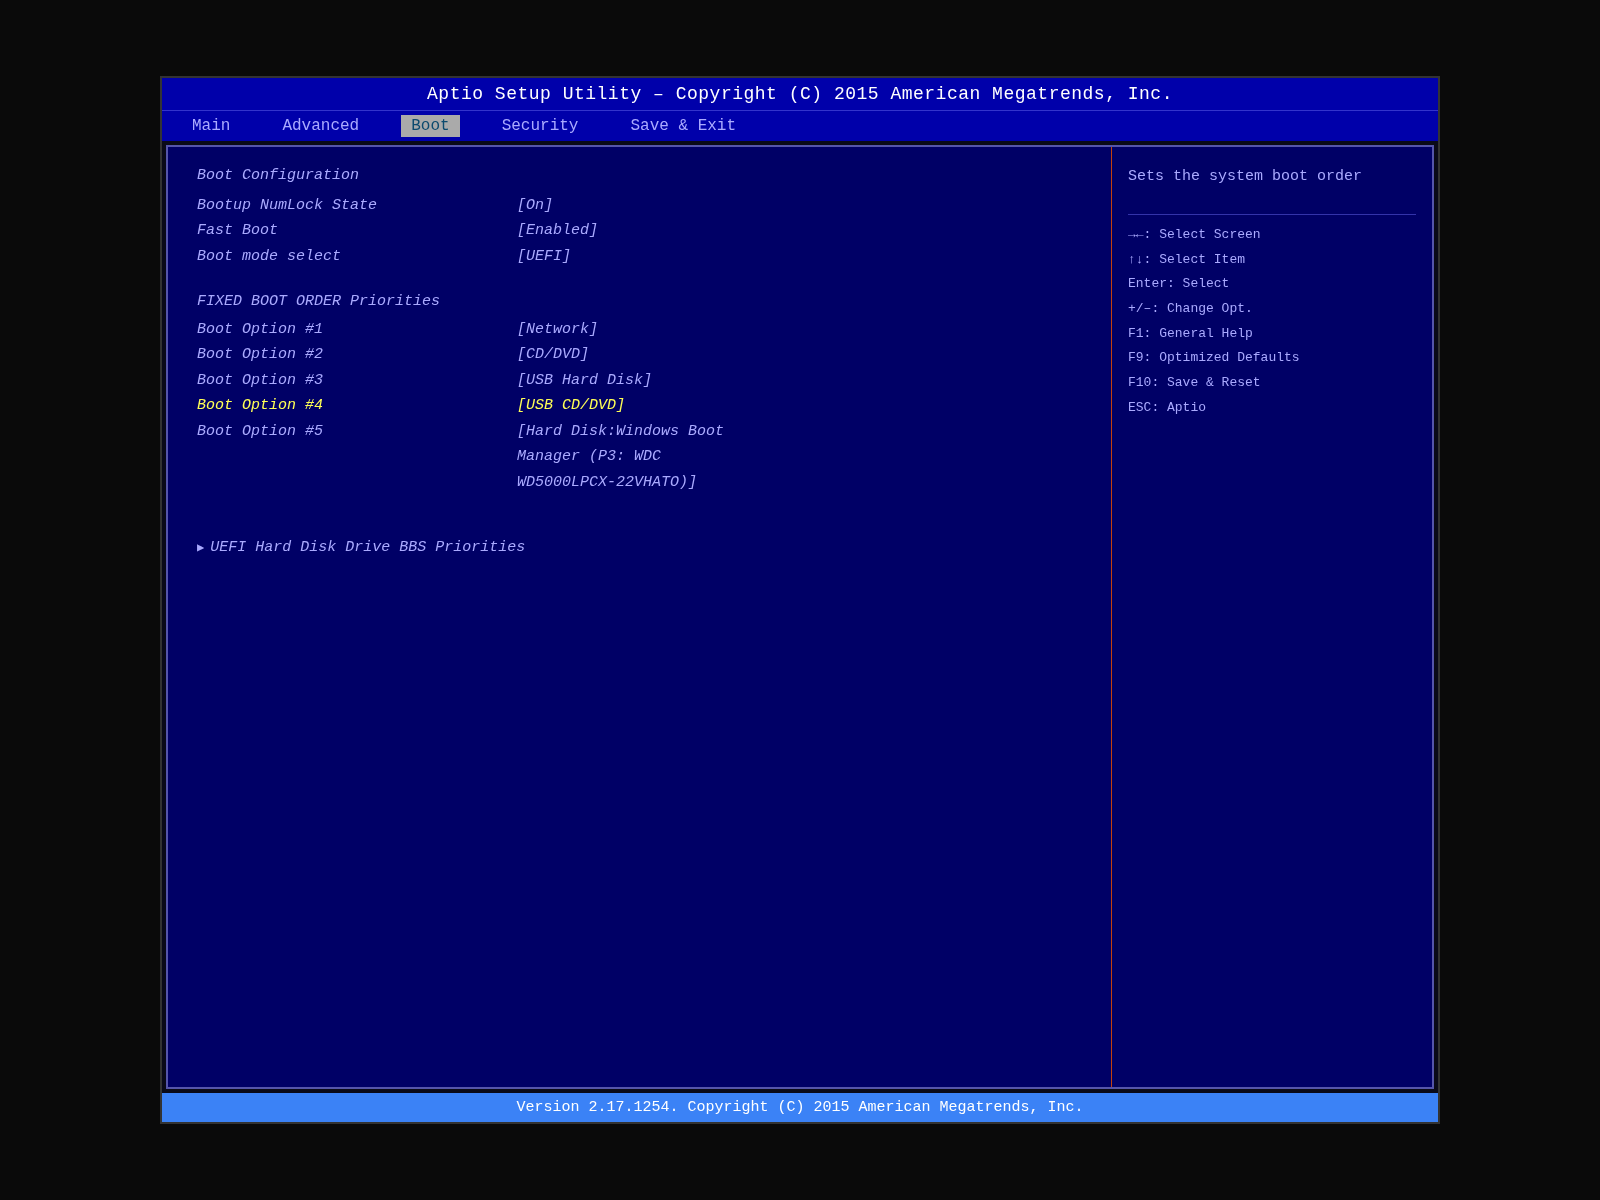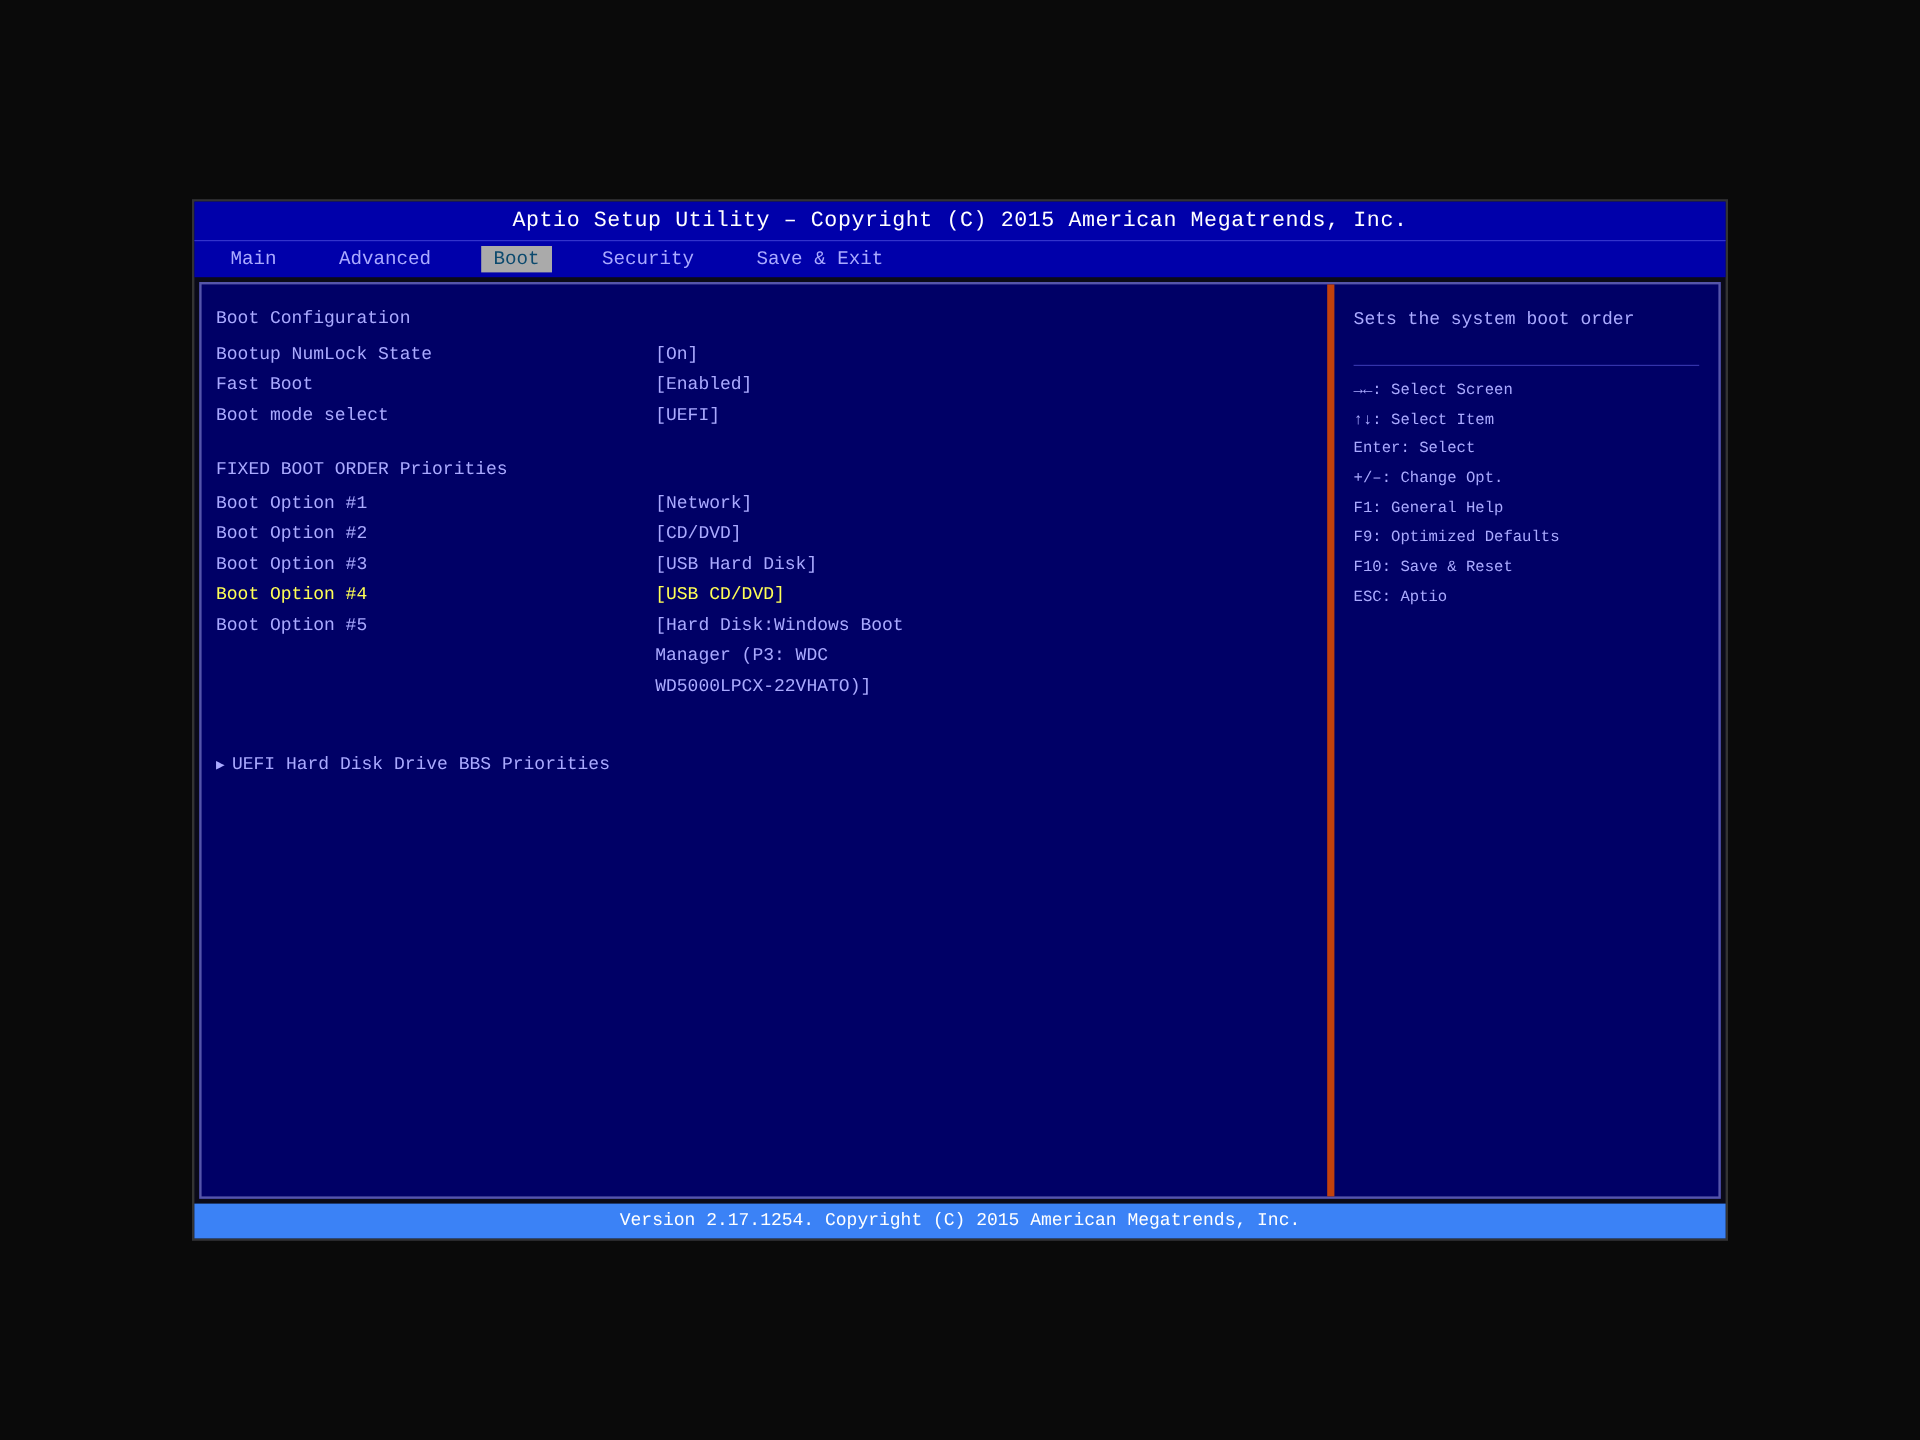--- a/index.html
+++ b/index.html
@@ -9,21 +9,21 @@
       height: 1200px;
       background: #0a0a0a;
       display: flex;
       align-items: center;
       justify-content: center;
       font-family: 'Courier New', Courier, monospace;
     }
 
     .bios-container {
       width: 1280px;
-      height: 868px;
+      height: 1048px;
       background: #0a0a18;
       border: 2px solid #333;
       display: flex;
       flex-direction: column;
     }
 
     .title-bar {
       background: #0000aa;
       color: #ffffff;
       text-align: center;
@@ -57,25 +57,26 @@
       flex: 1;
       display: flex;
       flex-direction: row;
       background: #000066;
       border: 2px solid #5555aa;
       margin: 4px;
     }
 
     .left-panel {
       flex: 1;
-      padding: 16px 12px;
-      border-right: 6px solid #c2410c;
+      padding: 16px 29px;
+      border-right: 1px solid #c2410c;
       color: #aaaaff;
       font-size: 15px;
       line-height: 1.7;
+      font-style: italic;
     }
 
     .right-panel {
       width: 320px;
       padding: 16px;
       color: #aaaaff;
       font-size: 14px;
       line-height: 1.8;
       display: flex;
       flex-direction: column;
@@ -97,21 +98,20 @@
       color: #aaaaff;
       min-width: 320px;
     }
 
     .setting-label.highlighted {
       color: #ffff55;
     }
 
     .setting-value {
       color: #aaaaff;
-      margin-left: 46px;
     }
 
     .spacer {
       height: 20px;
     }
 
     .subsection-title {
       color: #aaaaff;
       margin-bottom: 2px;
     }

